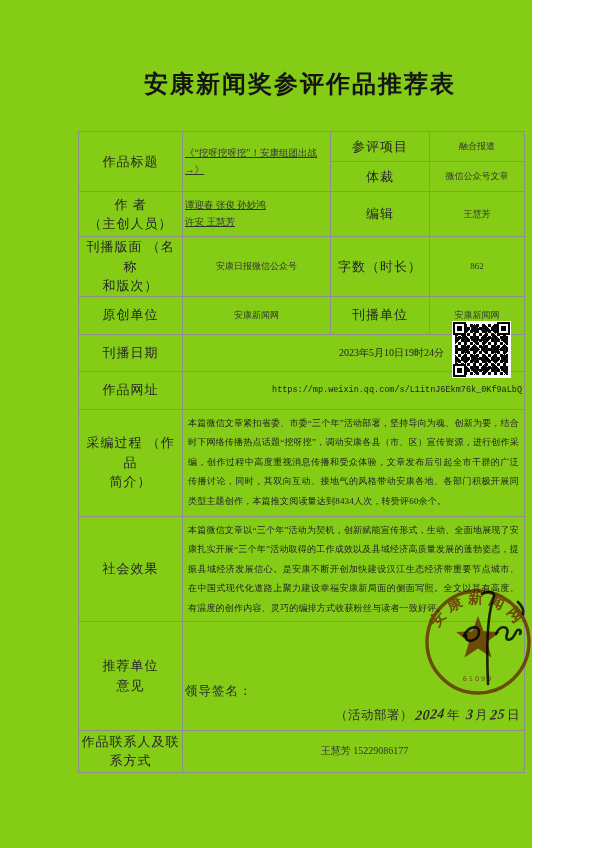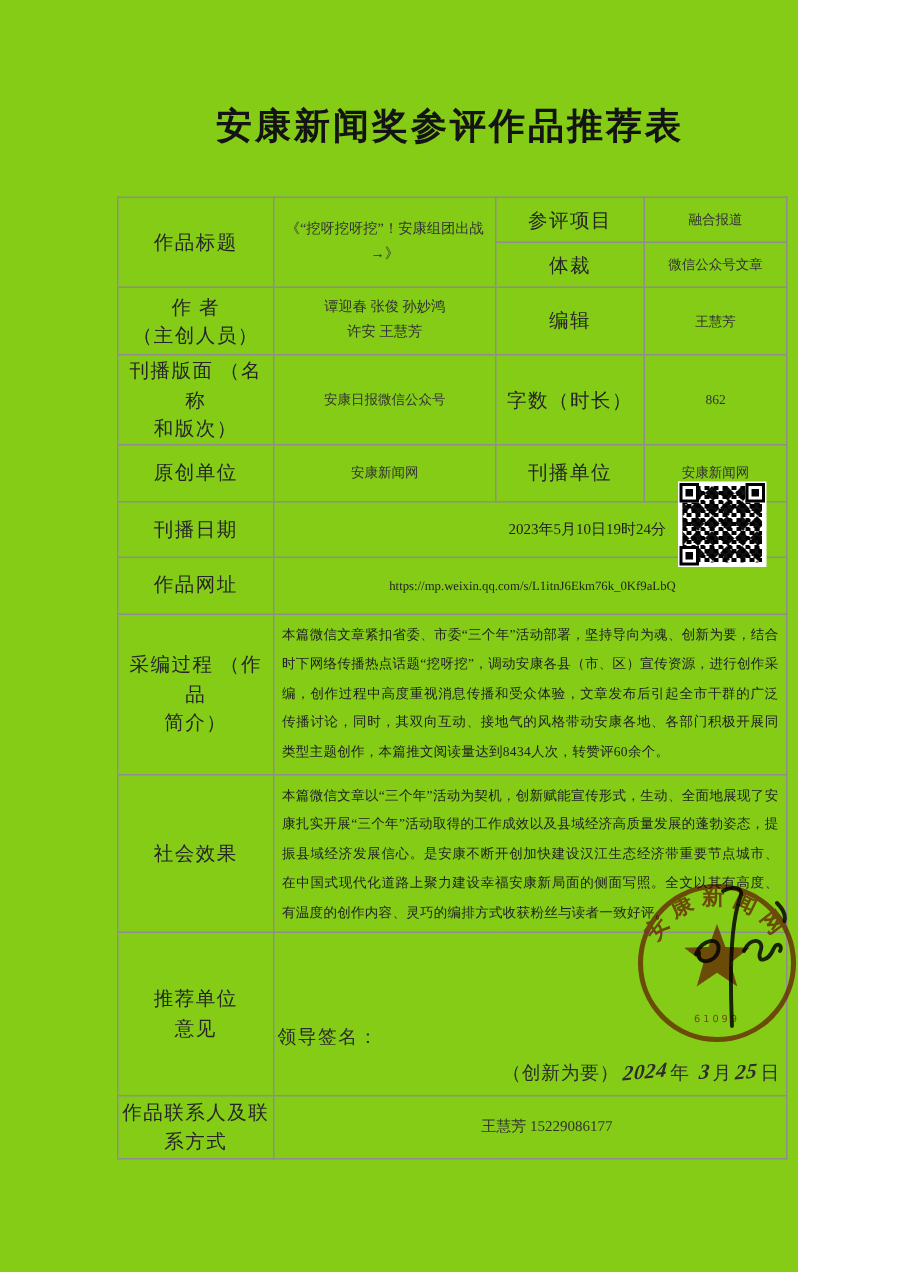--- a/index.html
+++ b/index.html
@@ -6,25 +6,25 @@
   .page{position:relative;width:532px;height:848px;background:#84cc16;overflow:hidden;
         font-family:"Liberation Serif","DejaVu Serif",serif;color:#2d2d2d;}
   .title{position:absolute;top:68px;left:0;width:600px;text-align:center;
          font-size:24px;font-weight:700;letter-spacing:2px;color:#141414;margin:0;}
   .table-wrap{position:absolute;left:78px;top:131px;width:446px;}
   table{border-collapse:collapse;table-layout:fixed;width:446px;}
   td{border:1px solid #8e8e8e;padding:0 2px;vertical-align:middle;overflow:hidden;}
   .lbl{text-align:center;font-size:13px;letter-spacing:1px;line-height:1.5;
        white-space:pre-line;color:#262626;font-family:Liberation Serif, serif;}
   .val-s{text-align:center;font-size:9px;color:#333;}
-  .val-m{text-align:center;font-size:9.5px;color:#333;white-space:pre-line;line-height:17px;}
+  .val-m{text-align:left;font-size:9.5px;color:#333;white-space:pre-line;line-height:17px;text-decoration:underline;}
   .para{font-size:9px;line-height:19.6px;text-align:justify;vertical-align:top;
         padding:4px 5px 2px 5px;color:#222;letter-spacing:0.2px;}
-  .url{font-family:Liberation Serif, serif;font-size:8.5px;
-       text-align:center;padding-left:5px;color:#222;}
+  .url{font-family:Liberation Mono, monospace;font-size:8.5px;
+       text-align:right;padding-left:5px;color:#222;}
   .date-cell{text-align:right;font-size:10px;padding-right:80px;color:#222;}
   .sign-cell{vertical-align:bottom;padding-bottom:6px;}
   .sign-l1{padding-right:78px;font-size:12.5px;letter-spacing:1px;margin-bottom:7px;}
   .sign-l2{text-align:right;padding-right:2px;font-size:12.5px;letter-spacing:0.5px;}
   .hw{display:inline-block;font-style:italic;font-size:14px;color:#2f2c29;
       transform:rotate(-5deg) skewX(-10deg);margin:0 2px;font-weight:600;}
   
   .r1a td{height:29px;} .r1b td{height:29px;} .r2 td{height:44px;} .r3 td{height:44px;}
   .r4 td{height:37px;} .r5 td{height:36px;} .r6 td{height:37px;} .r7 td{height:100px;}
   .r8 td{height:98px;} .r9 td{height:102px;} .r10 td{height:41px;}
@@ -106,21 +106,21 @@
         <tr class="r8">
           <td class="lbl">社会效果</td>
           <td class="para" colspan="3">本篇微信文章以“三个年”活动为契机，创新赋能宣传形式，生动、全面地展现了安康扎实开展“三个年”活动取得的工作成效以及县域经济高质量发展的蓬勃姿态，提振县域经济发展信心。是安康不断开创加快建设汉江生态经济带重要节点城市、在中国式现代化道路上聚力建设幸福安康新局面的侧面写照。全文以其有高度、有温度的创作内容、灵巧的编排方式收获粉丝与读者一致好评。</td>
         </tr>
         <tr class="r9">
           <td class="lbl">推荐单位
 意见</td>
           <td class="sign-cell" colspan="3">
             <div class="sign-l1">领导签名：</div>
             <div class="sign-l2">
-              <span>（创新为要）</span><span class="hw">2024</span><span>年</span> <span class="hw">3</span><span>月</span><span class="hw">25</span><span>日</span>
+              <span>（活动部署）</span><span class="hw">2024</span><span>年</span> <span class="hw">3</span><span>月</span><span class="hw">25</span><span>日</span>
             </div>
           </td>
         </tr>
         <tr class="r10">
           <td class="lbl">作品联系人及联
 系方式</td>
           <td class="val-s" colspan="3" style="font-size:10px;padding-left:24px;">王慧芳 15229086177</td>
         </tr>
       </tbody>
     </table>

